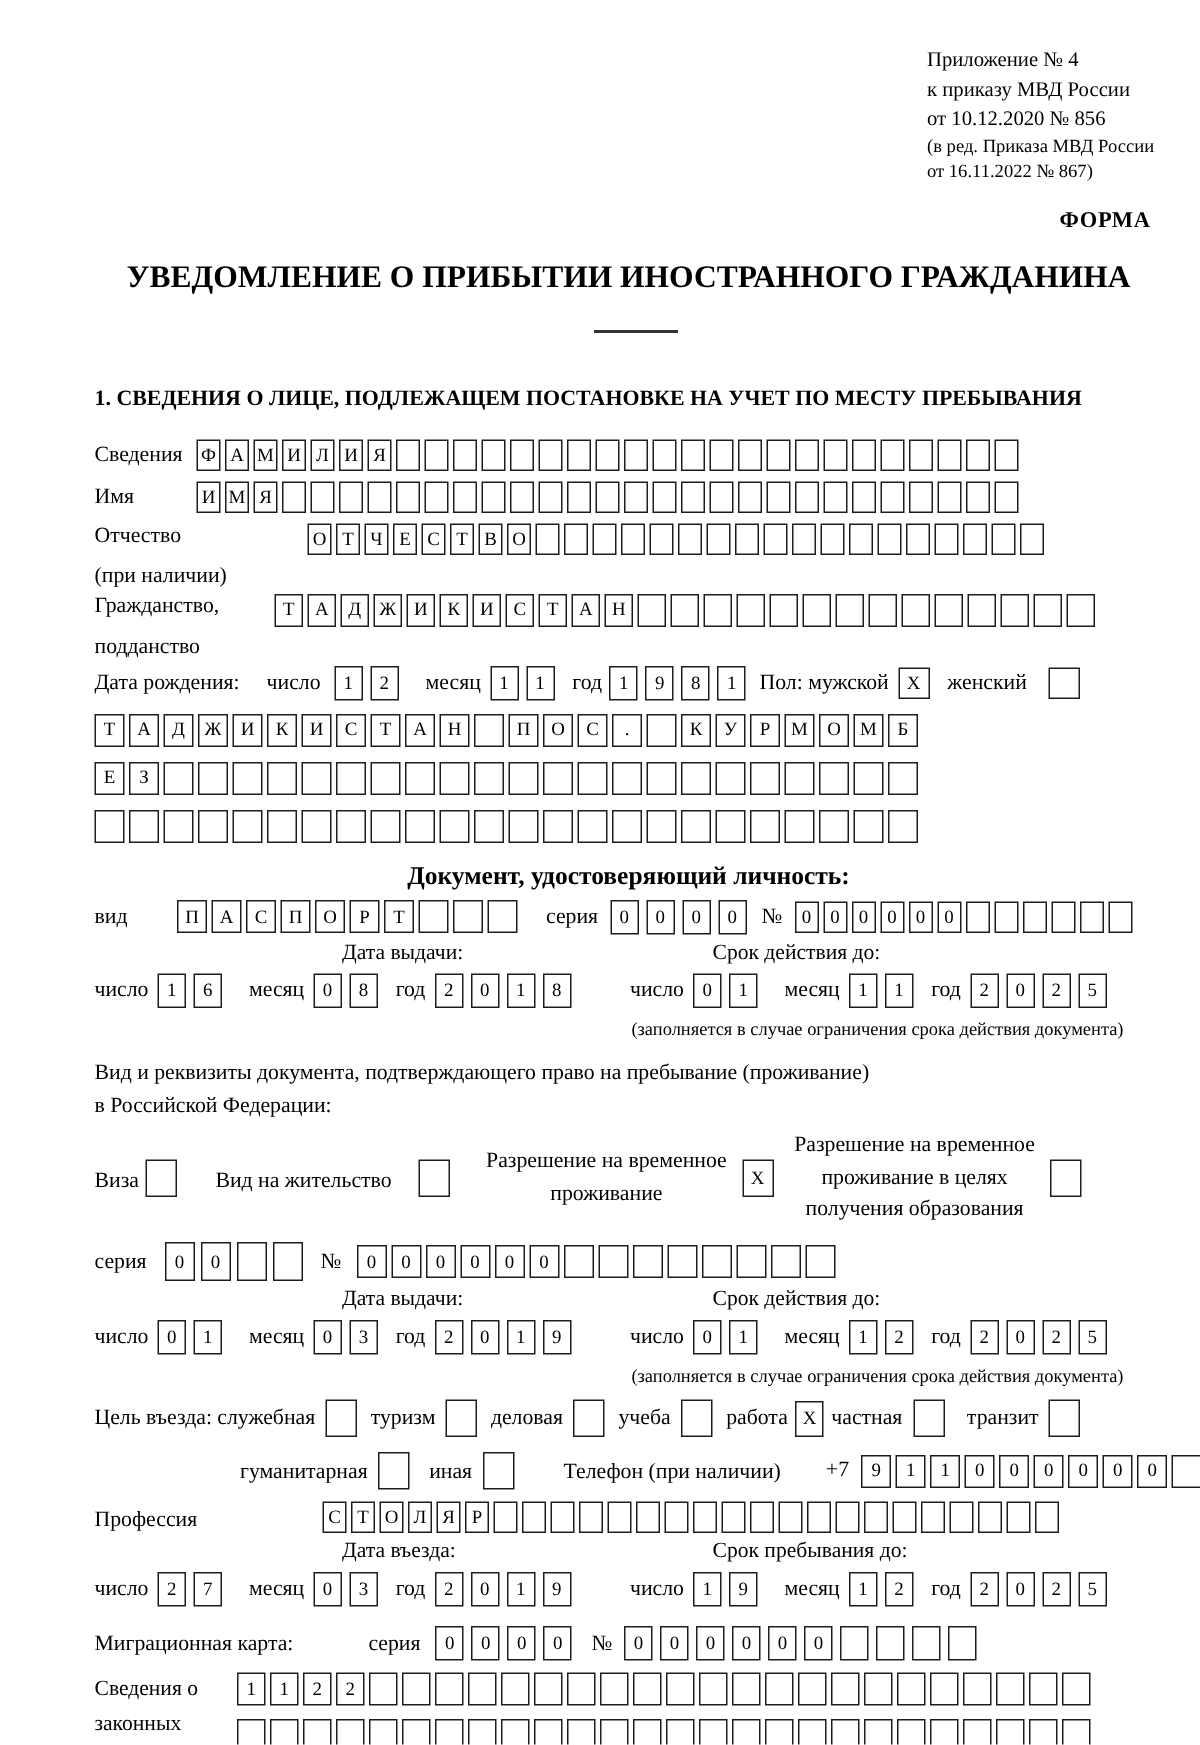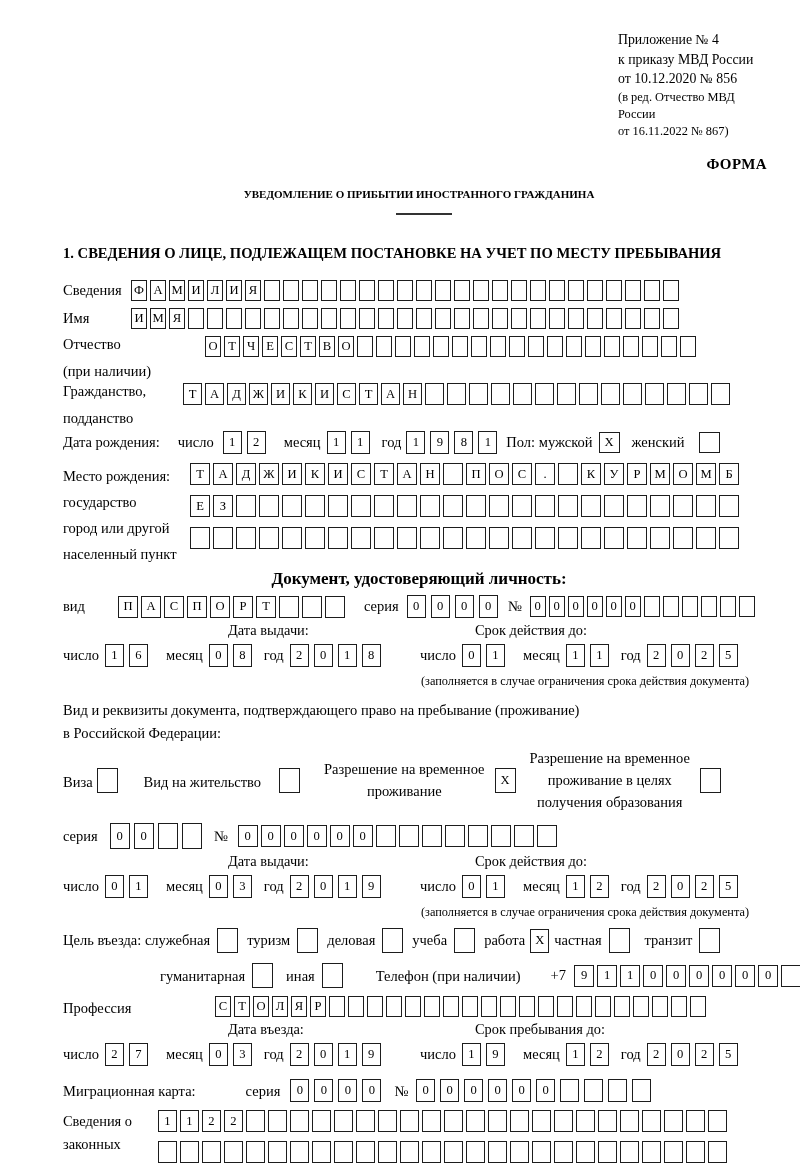--- a/index.html
+++ b/index.html
@@ -4,21 +4,21 @@
 <style>
   html,body{margin:0;padding:0;background:#fff;}
   body{width:800px;height:1163px;color:#000;
        font-family:"Liberation Serif","DejaVu Serif",serif;font-size:14.5px;overflow:hidden;}
   .page{padding:30px 25px 0 63px;position:relative;box-sizing:border-box;width:800px;}
 
   
   .annex{margin-left:555px;line-height:1.42;font-size:13.8px;}
   .annex-sub{font-size:12.4px;line-height:1.38;}
   .forma{text-align:right;margin:16px 8px 0 0;font-weight:bold;font-size:15px;letter-spacing:.4px;}
-  .title{text-align:center;font-weight:bold;font-size:11px;margin-top:13px;line-height:1.5;}
+  .title{text-align:center;font-weight:bold;font-size:21px;margin-top:13px;line-height:1.5;}
   .uline{display:inline-block;width:56px;border-bottom:2px solid #333;margin-left:10px;vertical-align:baseline;}
   .sec1{font-weight:bold;font-size:14.6px;margin-top:26px;margin-bottom:18px;}
 
   
   .row{display:flex;align-items:flex-start;margin-bottom:7px;}
   .lab{padding-top:2px;white-space:nowrap;}
   .lw68{width:68px;flex:none;}
   .lw120{width:120px;flex:none;}
   .lw142{width:142px;flex:none;}
   .lw127{width:127px;flex:none;line-height:26px;}
@@ -82,21 +82,21 @@
 </style>
 </head>
 <body>
 
 <div class="page">
 
   <div class="annex">
     <div>Приложение № 4</div>
     <div>к приказу МВД России</div>
     <div>от 10.12.2020 № 856</div>
-    <div class="annex-sub">(в ред. Отчество МВД России</div>
+    <div class="annex-sub">(в ред. Приказа МВД России</div>
     <div class="annex-sub">от 16.11.2022 № 867)</div>
   </div>
 
   <div class="forma">ФОРМА</div>
 
   <div class="title">
     <div>УВЕДОМЛЕНИЕ О ПРИБЫТИИ ИНОСТРАННОГО ГРАЖДАНИНА</div>
     <div><span class="uline"></span></div>
   </div>
 
@@ -264,26 +264,20 @@
     <span class="cells cbs" style="margin-left:6px;">
         <span class="cell">X</span>
       </span>
     <span class="lab" style="padding:0;margin-left:12px;">женский</span>
     <span class="cells cbs" style="margin-left:14px;">
         <span class="cell"></span>
       </span>
   </div>
 
   <div class="row" style="margin-bottom:0;">
-    <div class="lw127">
-      <div>Место рождения:</div>
-      <div>государство</div>
-      <div>город или другой</div>
-      <div>населенный пункт</div>
-    </div>
     <div class="bp-rows">
       <span class="cells p25">
           <span class="cell">Т</span>
           <span class="cell">А</span>
           <span class="cell">Д</span>
           <span class="cell">Ж</span>
           <span class="cell">И</span>
           <span class="cell">К</span>
           <span class="cell">И</span>
           <span class="cell">С</span>

